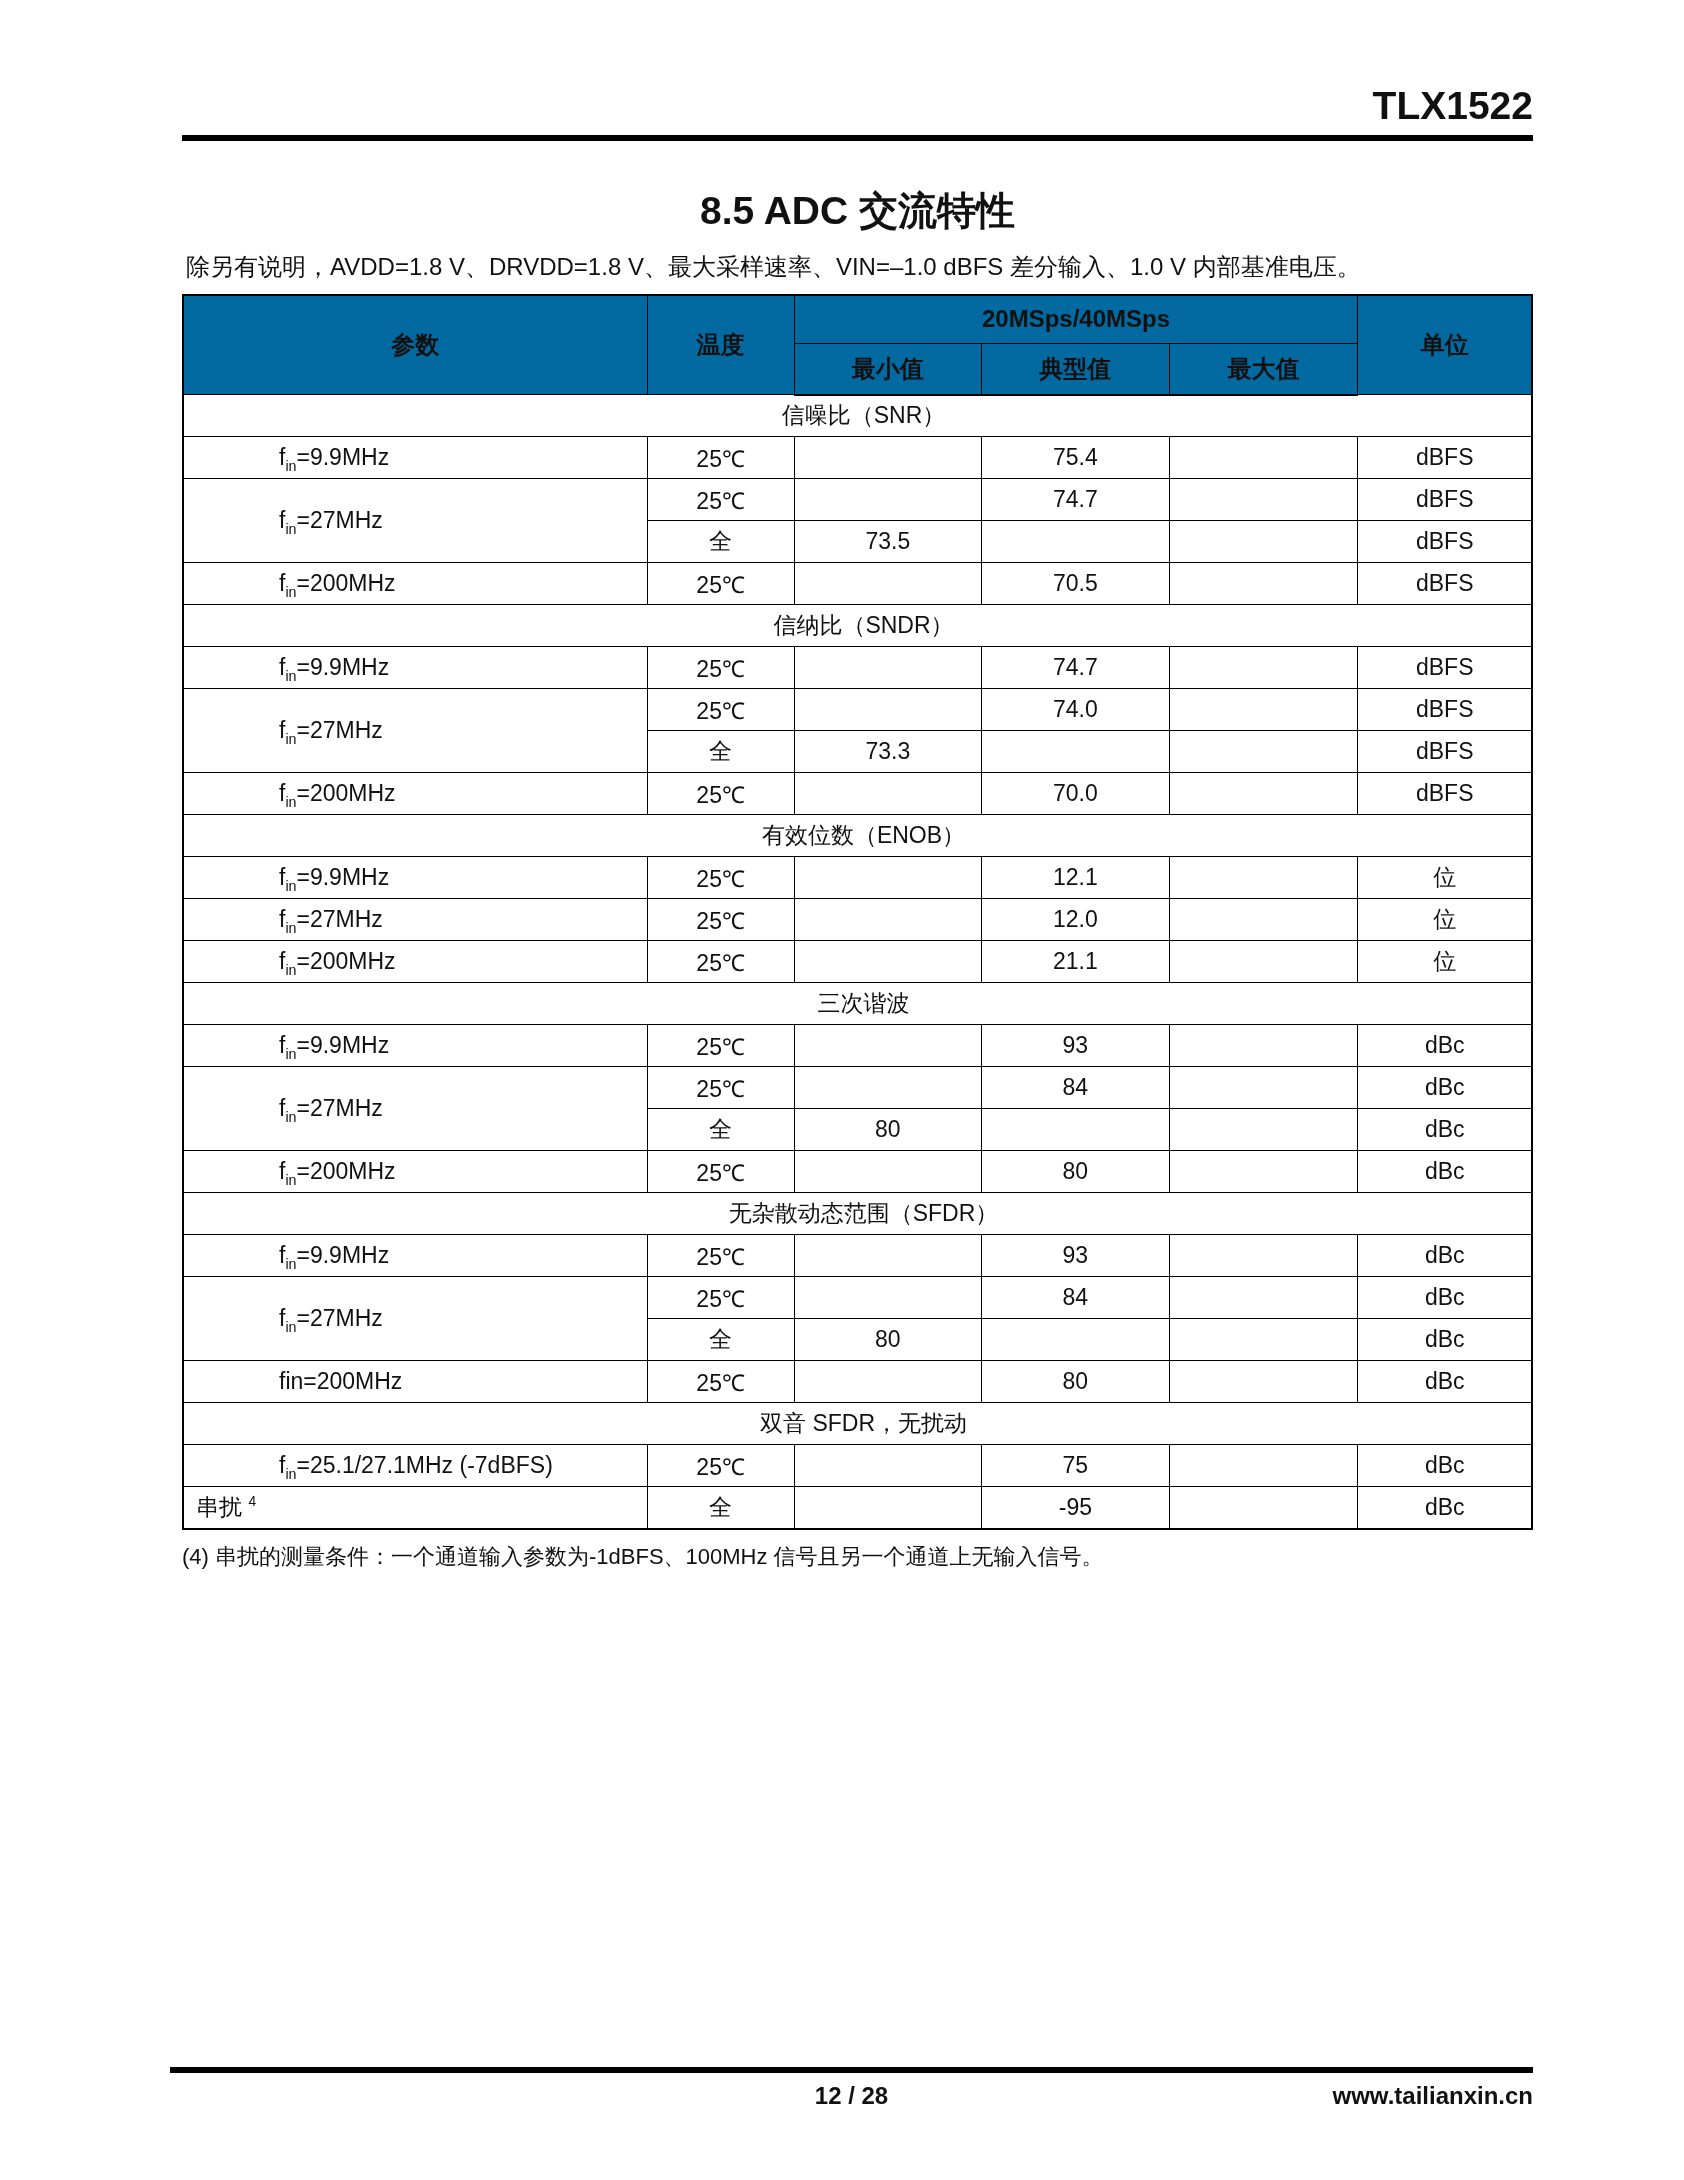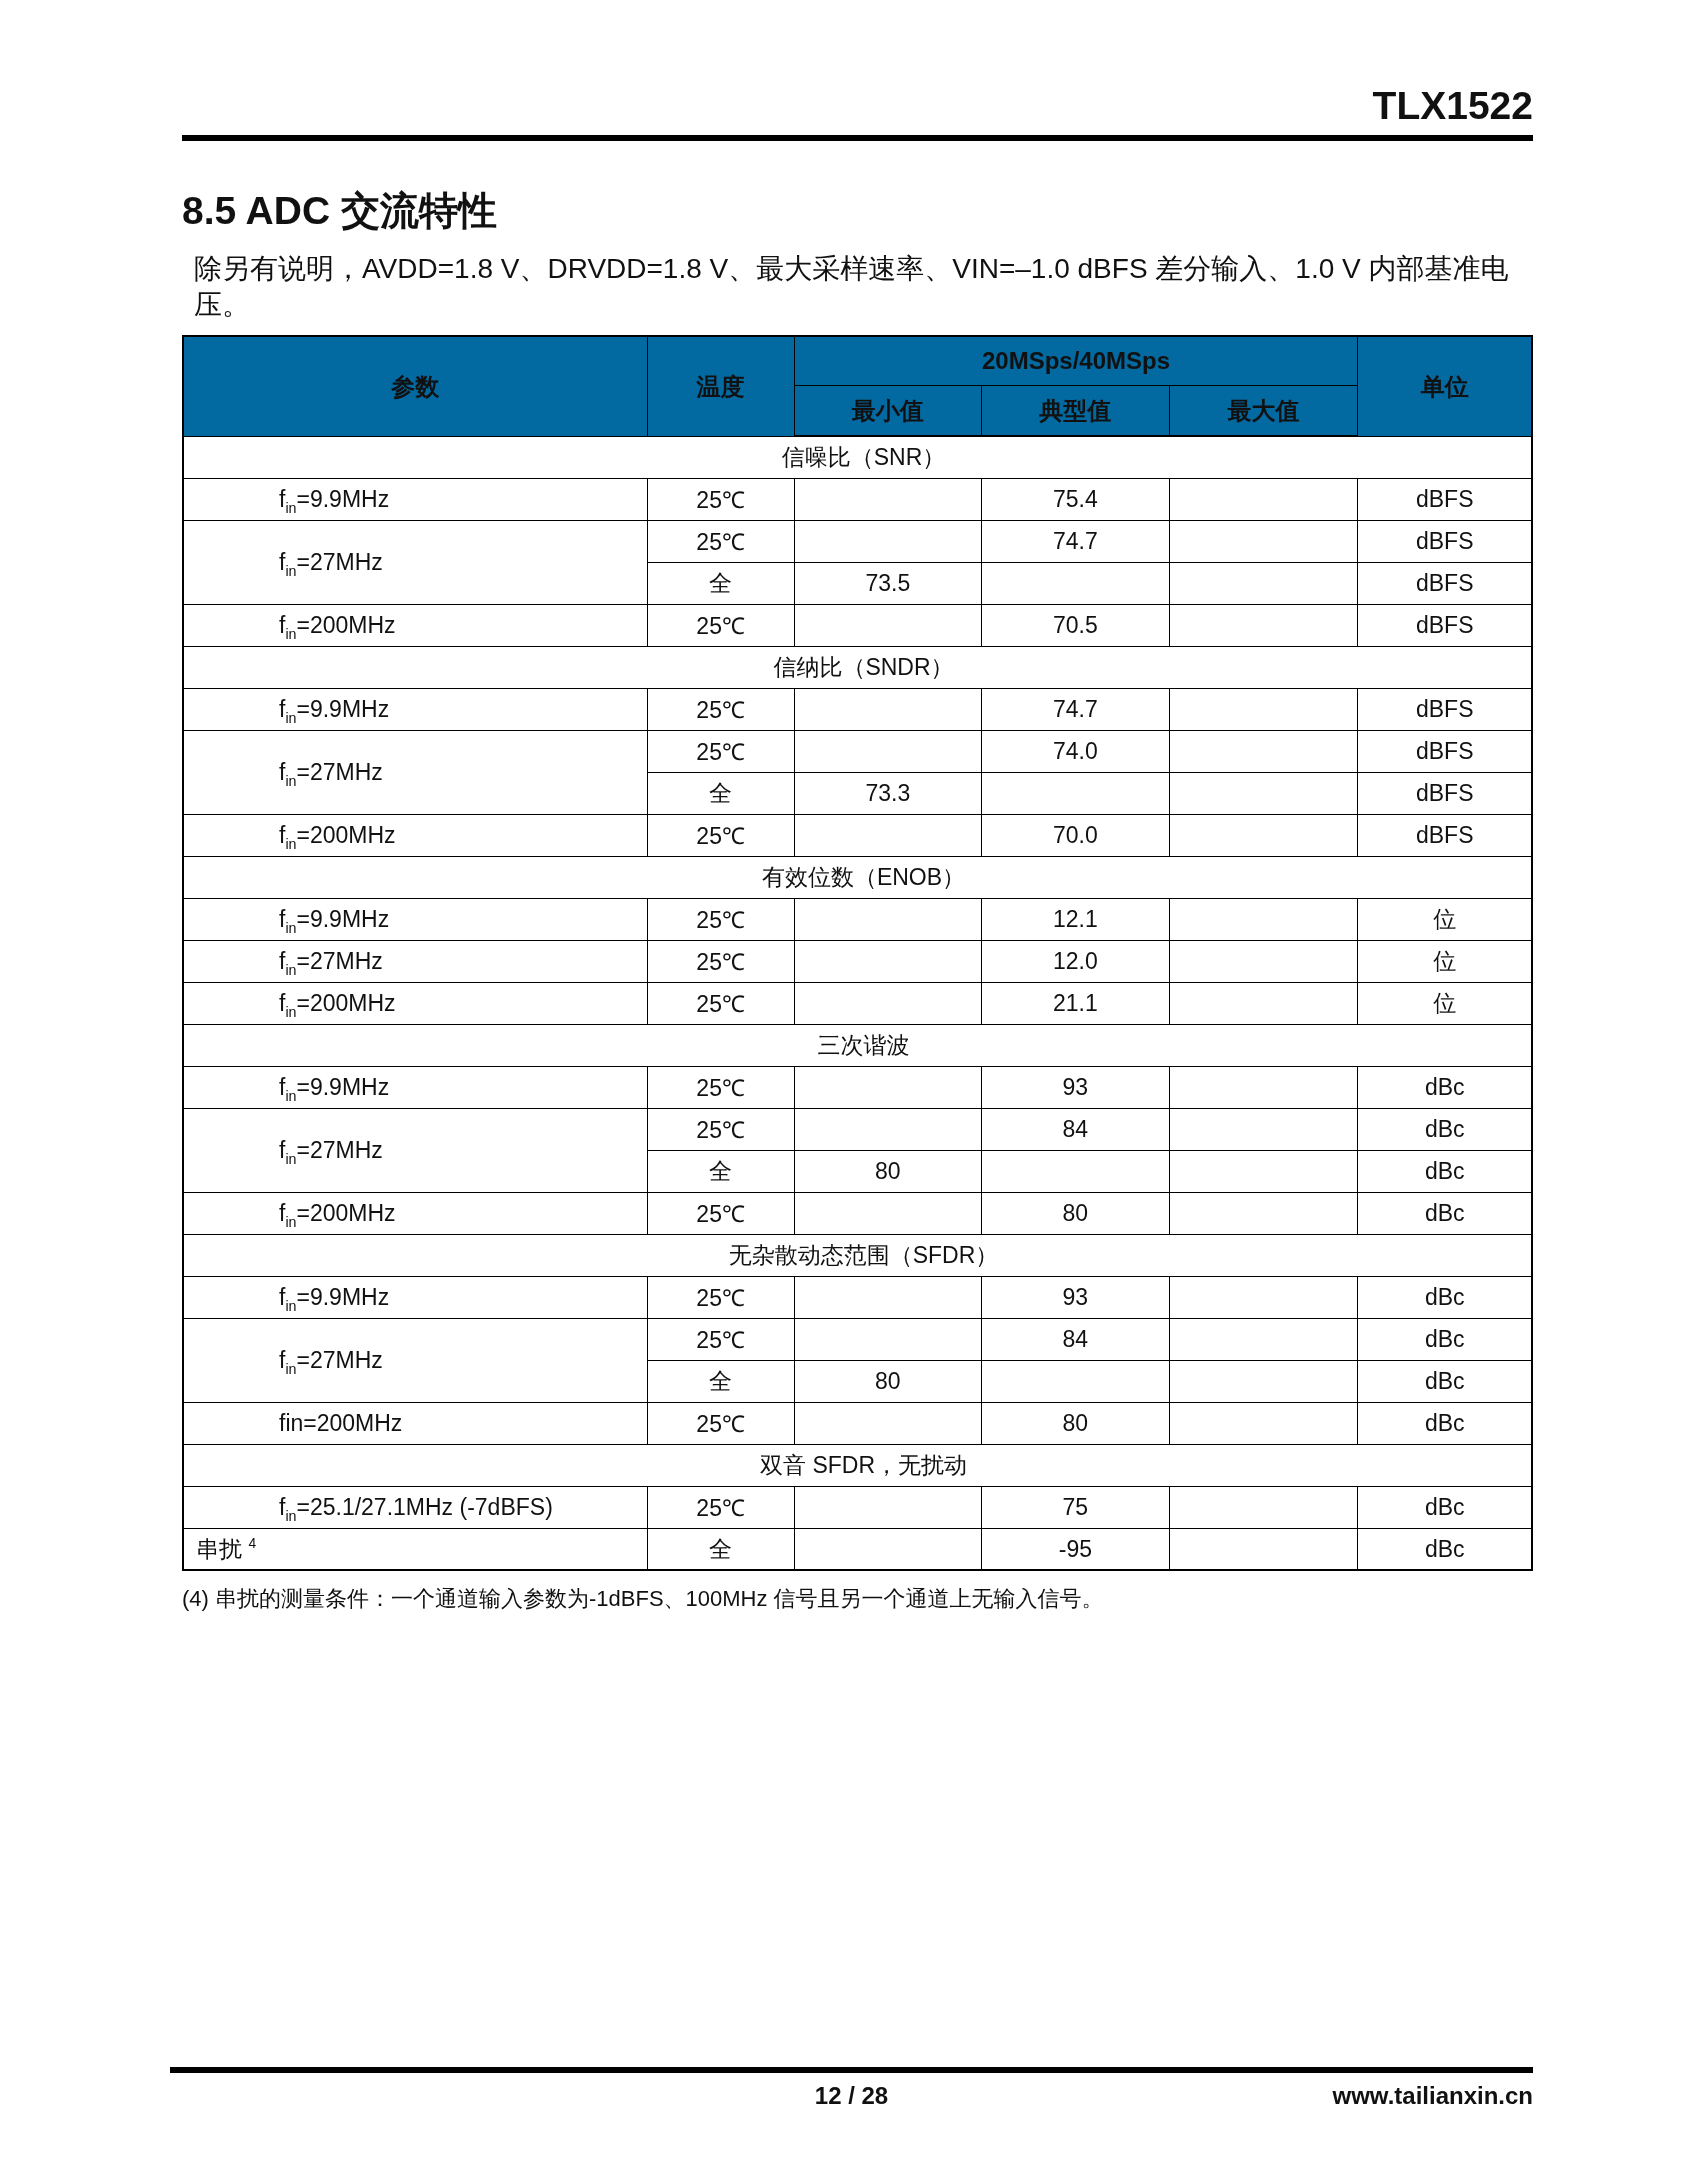--- a/index.html
+++ b/index.html
@@ -30,24 +30,25 @@
   .top-rule {
     height: 6px;
     background: #000000;
     margin-top: 6.8px;
   }
   h1.section-heading {
     font-size: 39px;
     font-weight: bold;
     margin: 48px 0 0 0;
     line-height: 1.15;
+    text-align: center;
   }
   p.conditions {
-    font-size: 28px;
-    margin: 17px 0 0 12px;
+    font-size: 24px;
+    margin: 17px 0 0 4px;
     line-height: 1.3;
   }
   table.spec {
     border-collapse: collapse;
     table-layout: fixed;
     width: 100%;
     margin-top: 12px;
     border: 2.6px solid #000;
   }
   table.spec th, table.spec td {

